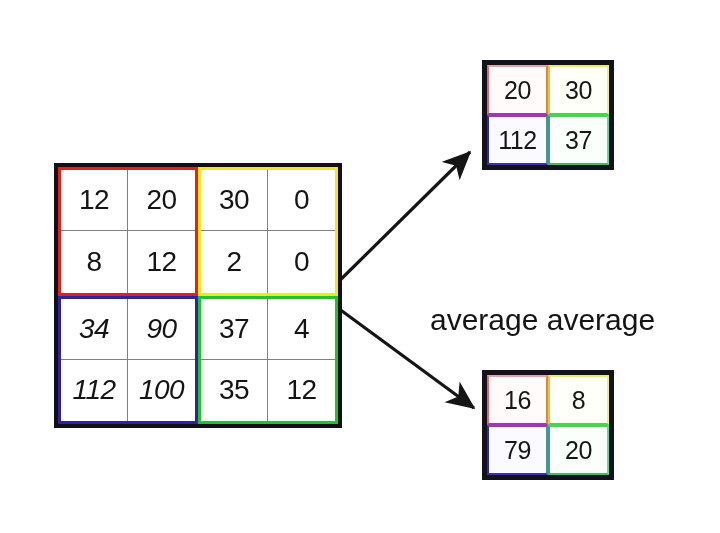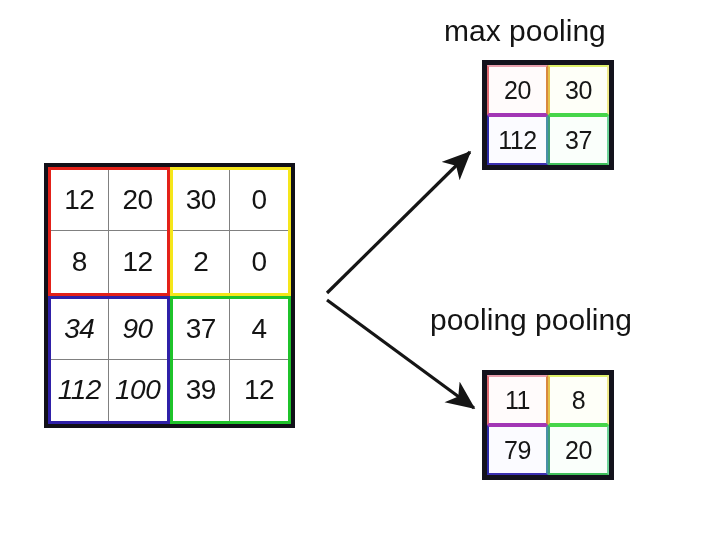--- a/index.html
+++ b/index.html
@@ -28,23 +28,23 @@
   #arrow-layer {
     position: absolute;
     left: 0; top: 0;
     width: 720px; height: 533px;
     pointer-events: none;
   }
 
   
   #input-grid {
     position: absolute;
-    left: 44px;
+    left: 54px;
     top: 163px;
-    width: 251px;
+    width: 288px;
     height: 265px;
     box-sizing: border-box;
     border: 4px solid #111018;
     background: #ffffff;
     display: grid;
     grid-template-columns: 1fr 1fr;
     grid-template-rows: 1fr 1fr;
     text-align: center;
   }
   .quadrant {
@@ -169,37 +169,36 @@
     <div class="quadrant q-bl">
       <div class="cell">34</div>
       <div class="cell c-last-col">90</div>
       <div class="cell c-last-row">112</div>
       <div class="cell c-last-col c-last-row">100</div>
     </div>
 
     <div class="quadrant q-br">
       <div class="cell">37</div>
       <div class="cell c-last-col">4</div>
-      <div class="cell c-last-row">39</div>
+      <div class="cell c-last-row">35</div>
       <div class="cell c-last-col c-last-row">12</div>
     </div>
 
   </div>
 
-  <div class="title" id="max-title">max pooling</div>
 
   <div class="out-grid" id="max-grid">
     <div class="out-cell o-tl">20</div>
     <div class="out-cell o-tr">30</div>
     <div class="out-cell o-bl">112</div>
     <div class="out-cell o-br">37</div>
   </div>
 
-  <div class="title" id="avg-title">pooling pooling</div>
+  <div class="title" id="avg-title">average average</div>
 
   <div class="out-grid" id="avg-grid">
-    <div class="out-cell o-tl">11</div>
+    <div class="out-cell o-tl">16</div>
     <div class="out-cell o-tr">8</div>
     <div class="out-cell o-bl">79</div>
     <div class="out-cell o-br">20</div>
   </div>
 
 </div>
 
 </body></html>

